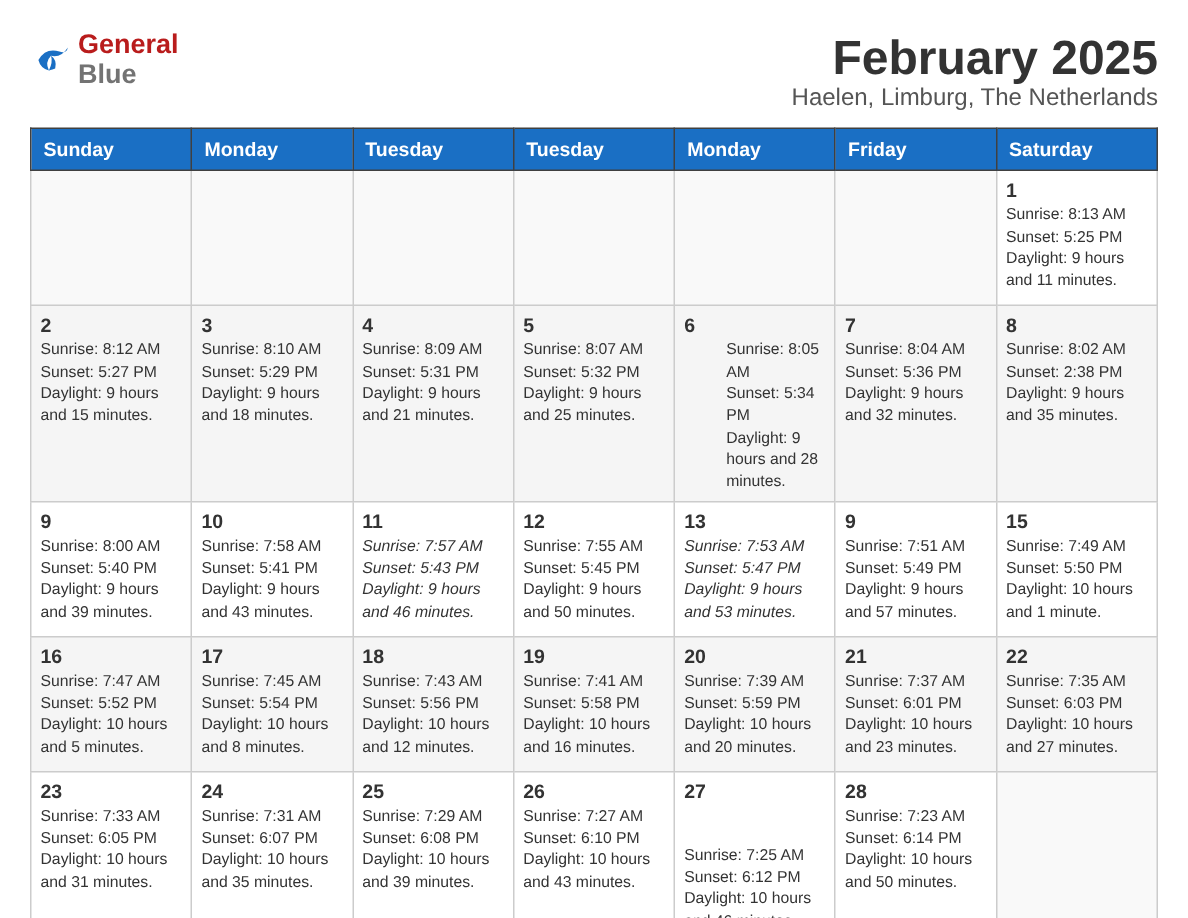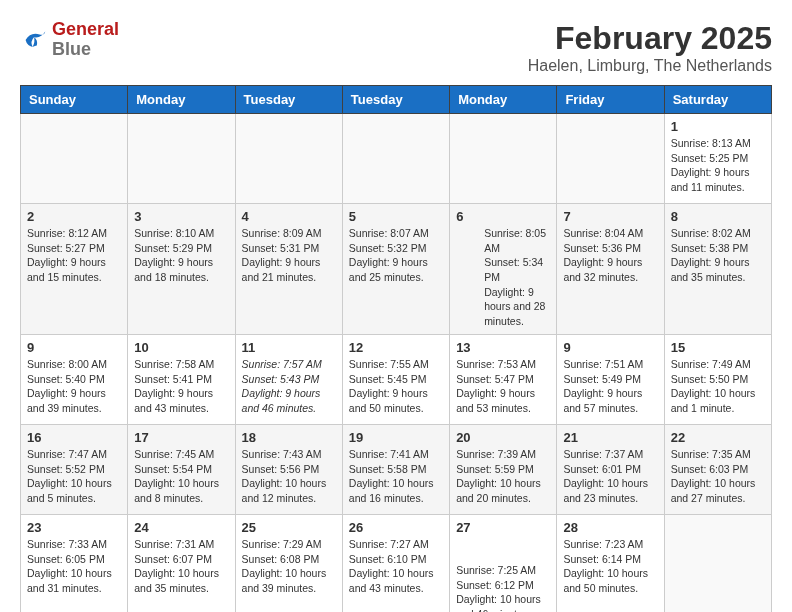--- a/index.html
+++ b/index.html
@@ -170,21 +170,21 @@
         </td>
         <td>
           <span class="day-num">7</span>
           <div class="day-info" style="white-space: pre-line;">Sunrise: 8:04 AM
 Sunset: 5:36 PM
 Daylight: 9 hours and 32 minutes.</div>
         </td>
         <td>
           <span class="day-num">8</span>
           <div class="day-info" style="white-space: pre-line;">Sunrise: 8:02 AM
-Sunset: 5:38 PM
+Sunset: 2:38 PM
 Daylight: 9 hours and 35 minutes.</div>
         </td>
       </tr>
       <tr class="week-row">
         <td>
           <span class="day-num">9</span>
           <div class="day-info" style="white-space: pre-line;">Sunrise: 8:00 AM
 Sunset: 5:40 PM
 Daylight: 9 hours and 39 minutes.</div>
         </td>
@@ -201,21 +201,21 @@
 Daylight: 9 hours and 46 minutes.</div>
         </td>
         <td>
           <span class="day-num">12</span>
           <div class="day-info" style="white-space: pre-line;">Sunrise: 7:55 AM
 Sunset: 5:45 PM
 Daylight: 9 hours and 50 minutes.</div>
         </td>
         <td>
           <span class="day-num">13</span>
-          <div class="day-info" style="white-space: pre-line;">Sunrise: 7:53 AM
+          <div class="day-info" style="white-space: pre-line; font-style: italic;">Sunrise: 7:53 AM
 Sunset: 5:47 PM
 Daylight: 9 hours and 53 minutes.</div>
         </td>
         <td>
           <span class="day-num">9</span>
           <div class="day-info" style="white-space: pre-line;">Sunrise: 7:51 AM
 Sunset: 5:49 PM
 Daylight: 9 hours and 57 minutes.</div>
         </td>
         <td>

